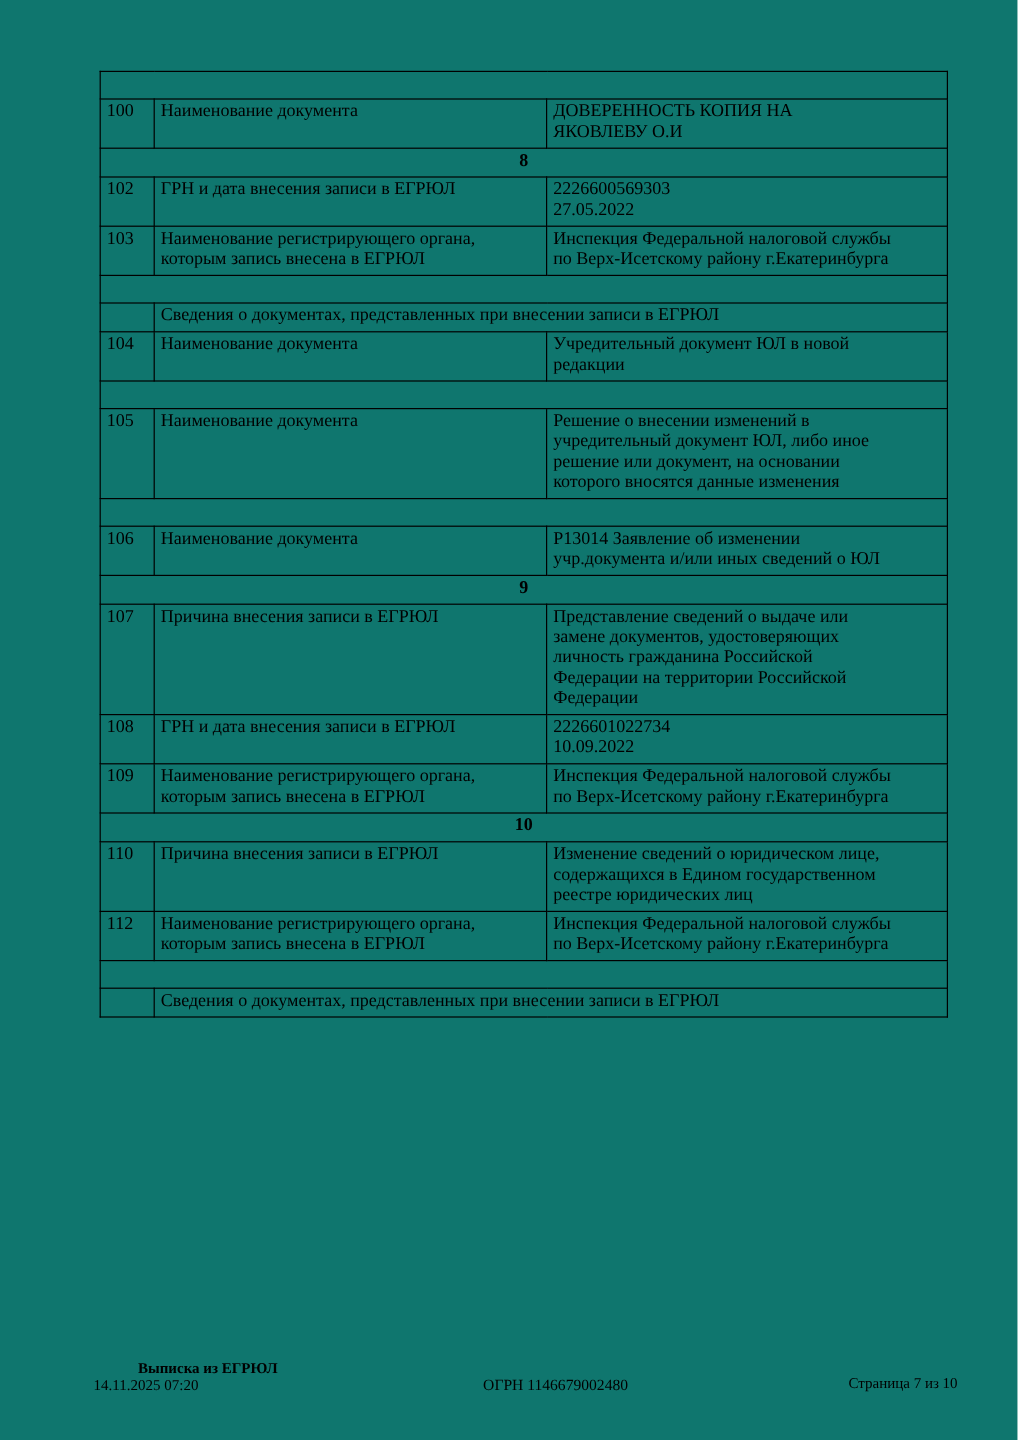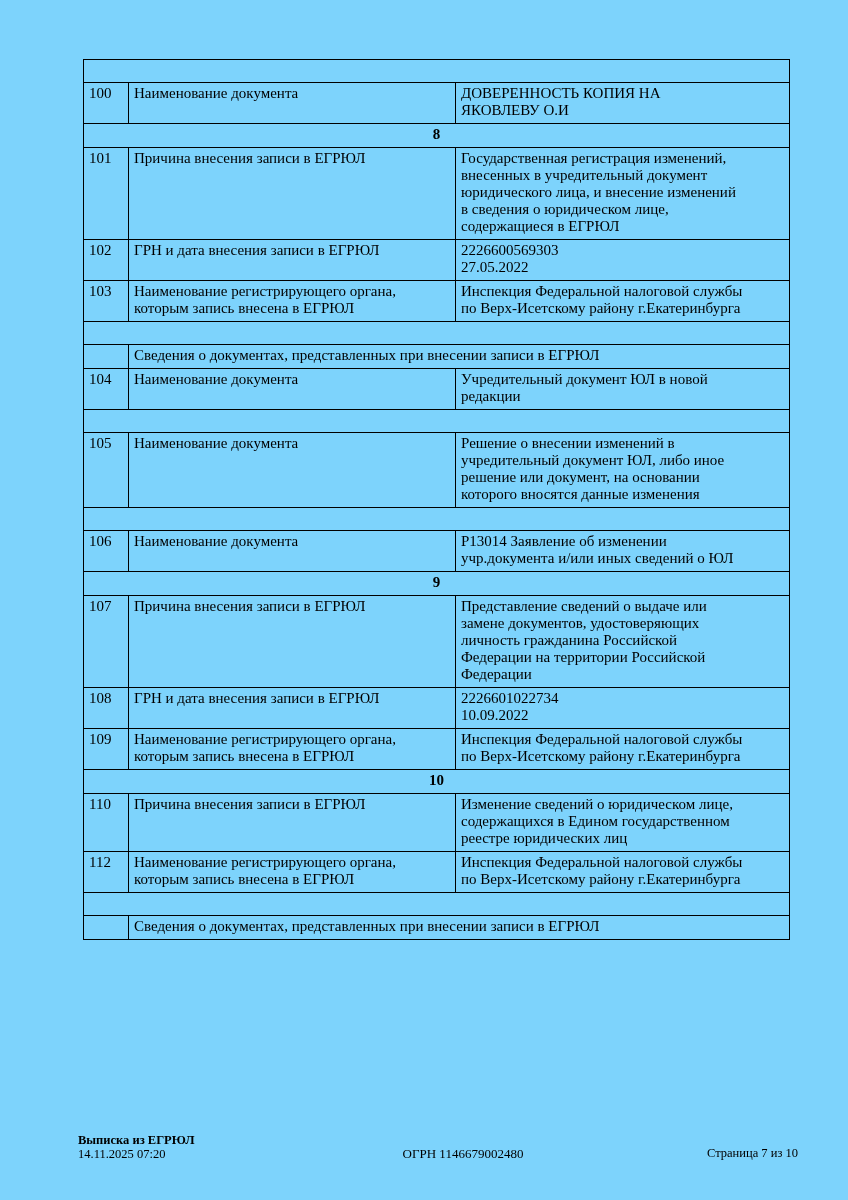--- a/index.html
+++ b/index.html
@@ -10,21 +10,21 @@
     height: 1200px;
     position: relative;
     font-family: "Liberation Serif", "DejaVu Serif", serif;
     color: #000000;
     -webkit-font-smoothing: antialiased;
   }
   .page {
     position: absolute;
     left: 0; top: 0;
     width: 848px; height: 1200px;
-    background: #7dd3fc;
+    background: #0f766e;
     overflow: hidden;
   }
   table.doc-table {
     position: absolute;
     left: 83px;
     top: 59px;
     width: 706px;
     border-collapse: collapse;
     table-layout: fixed;
   }
@@ -59,21 +59,21 @@
     white-space: normal;
     font-family: Liberation Serif, serif;
   }
   .footer-left {
     position: absolute;
     left: 78px;
     top: 1134px;
     font-size: 12.5px;
     line-height: 13.5px;
   }
-  .footer-left .doc-title { font-weight: bold; }
+  .footer-left .doc-title { font-weight: bold; margin-left: 37px; }
   .footer-center {
     position: absolute;
     left: 83px;
     top: 1147px;
     width: 760px;
     text-align: center;
     font-size: 13px;
     line-height: 13.5px;
   }
   .footer-right {
@@ -104,29 +104,20 @@
         <tr>
           <td class="num-cell" colspan="1">100</td>
           <td class="label-cell" colspan="1">Наименование документа</td>
           <td class="value-cell" colspan="1">ДОВЕРЕННОСТЬ КОПИЯ НА
 ЯКОВЛЕВУ О.И</td>
         </tr>
         <tr>
           <td class="section-cell" colspan="3">8</td>
         </tr>
         <tr>
-          <td class="num-cell" colspan="1">101</td>
-          <td class="label-cell" colspan="1">Причина внесения записи в ЕГРЮЛ</td>
-          <td class="value-cell" colspan="1">Государственная регистрация изменений,
-внесенных в учредительный документ
-юридического лица, и внесение изменений
-в сведения о юридическом лице,
-содержащиеся в ЕГРЮЛ</td>
-        </tr>
-        <tr>
           <td class="num-cell" colspan="1">102</td>
           <td class="label-cell" colspan="1">ГРН и дата внесения записи в ЕГРЮЛ</td>
           <td class="value-cell" colspan="1">2226600569303
 27.05.2022</td>
         </tr>
         <tr>
           <td class="num-cell" colspan="1">103</td>
           <td class="label-cell" colspan="1">Наименование регистрирующего органа,
 которым запись внесена в ЕГРЮЛ</td>
           <td class="value-cell" colspan="1">Инспекция Федеральной налоговой службы

